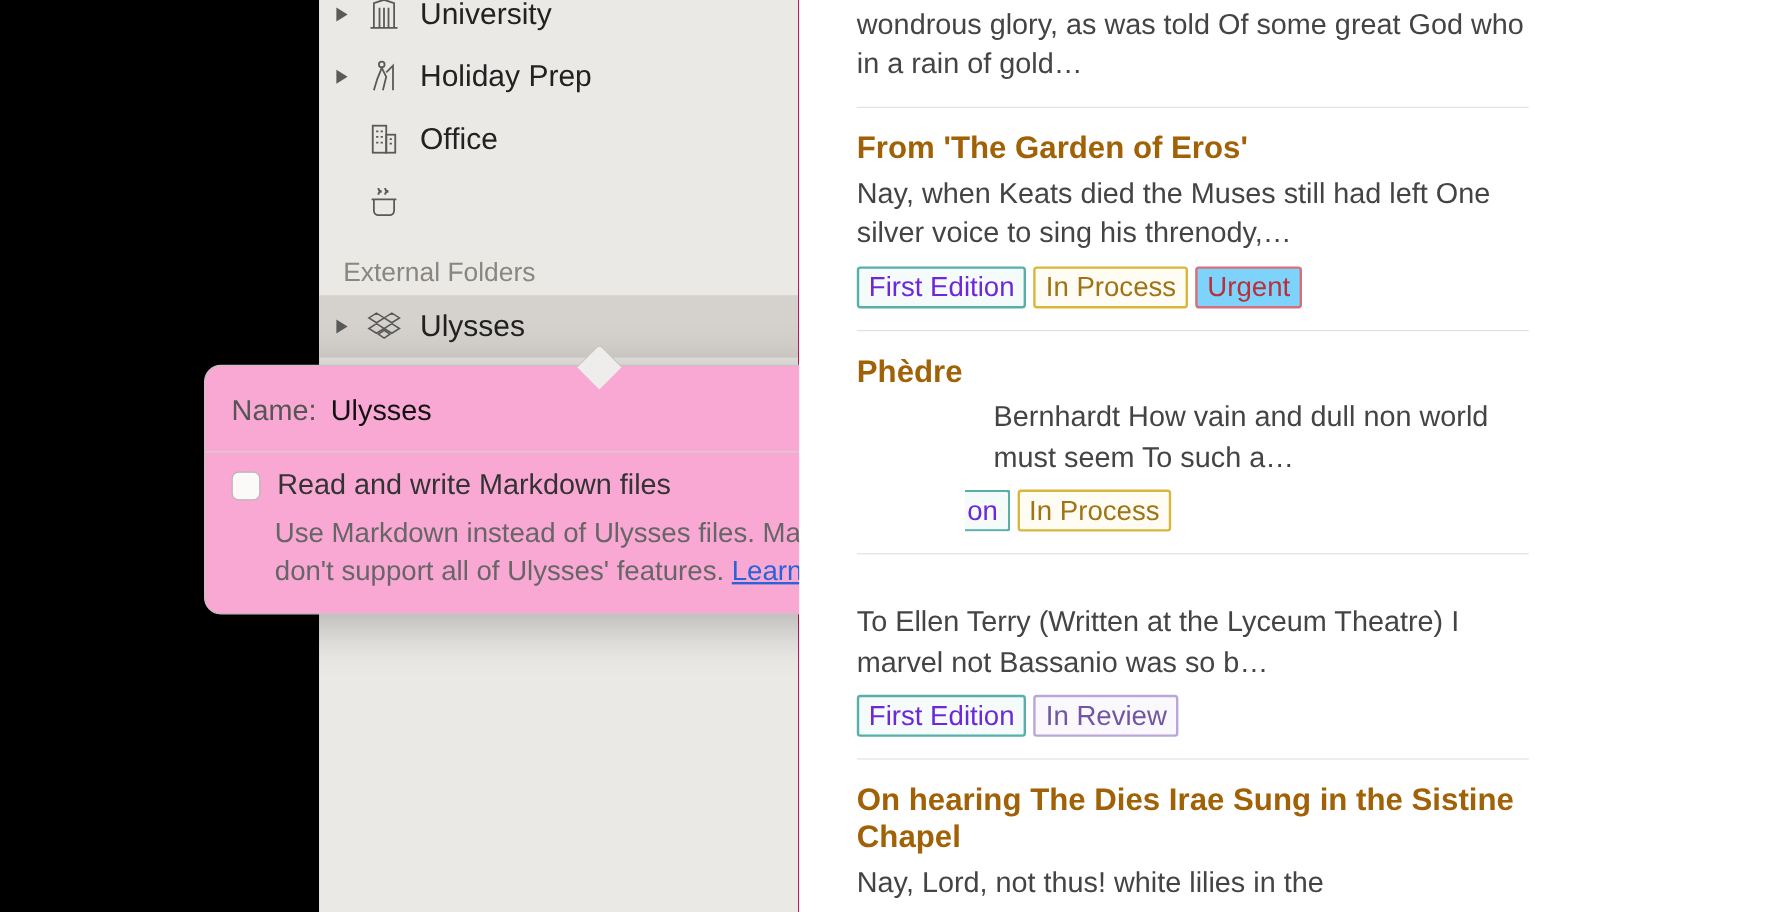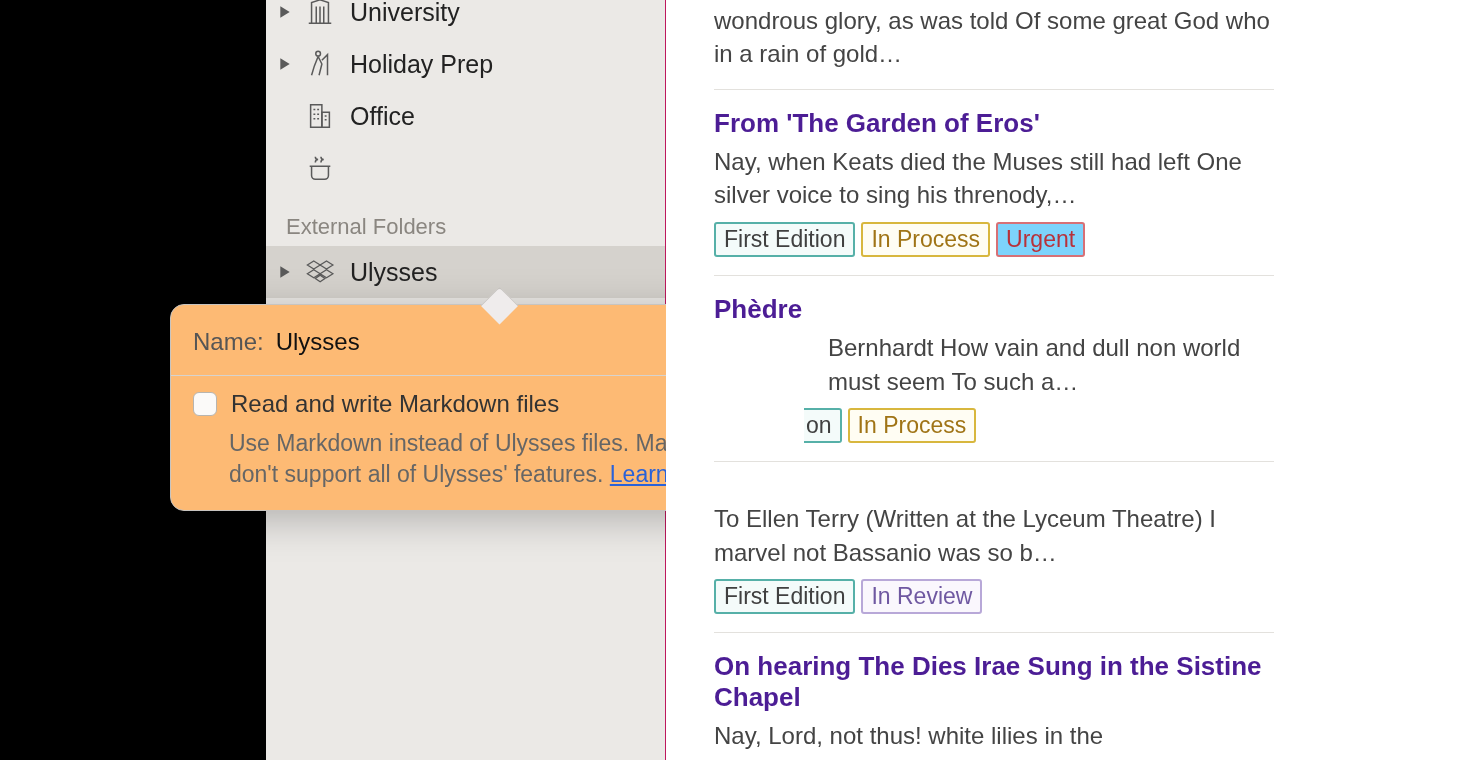--- a/index.html
+++ b/index.html
@@ -11,30 +11,30 @@
   .sb-arrow { width: 18px; display:flex; align-items:center; justify-content:center; }
   .sb-arrow svg { width: 12px; height: 14px; }
   .sb-icon { width: 32px; height: 32px; margin-left: 10px; margin-right: 14px; display:flex; align-items:center; justify-content:center; color:#5a5a5a; }
   .sb-icon svg { width: 30px; height: 30px; stroke: currentColor; stroke-width:1.6; fill:none; }
   .sb-section-header { font-size: 22px; color:#8a8680; padding: 20px 0 6px 20px; font-weight: 400;}
   .sb-selected { background: #d5d2cd; }
   .content { flex:1; height:100%; background:#fff; position:relative; padding-left: 48px; padding-top: 0; }
   .note-list { width: 560px; }
   .note-item { border-bottom: 1px solid #e3e1dd; padding: 18px 0 18px 0; }
   .note-cutoff { padding-top:0; }
-  .note-title { font-size: 26px; font-weight: 700; color:#4c1d95; margin-bottom: 6px; }
+  .note-title { font-size: 26px; font-weight: 700; color:#a16207; margin-bottom: 6px; }
   .note-preview { font-size: 24px; color:#444; line-height: 1.4; }
   .tag-row { margin-top: 10px; display:flex; gap:6px; }
   .tag { font-size: 23px; padding: 2px 8px; border: 2px solid; border-radius: 3px; background:#fff; }
-  .tag-teal { color:#404040; border-color:#56b0a8; background:#f4fbfa;}
+  .tag-teal { color:#6d28d9; border-color:#56b0a8; background:#f4fbfa;}
   .tag-yellow { color:#a07416; border-color:#d8b73e; background:#fffdf3;}
   .tag-red { color:#b8313a; border-color:#d77076; background:#7dd3fc;}
   .tag-purple { color:#6f58a1; border-color:#b8a8d8; background:#faf7fd;}
   
-  .popover { position:absolute; left:-96px; top:304px; width:654px; background:#fdba74; border:1px solid #c7c4c0; border-radius:14px; box-shadow: 0 8px 40px rgba(0,0,0,0.25); font-size:24px; color:#333; }
+  .popover { position:absolute; left:-96px; top:304px; width:654px; background:#f9a8d4; border:1px solid #c7c4c0; border-radius:14px; box-shadow: 0 8px 40px rgba(0,0,0,0.25); font-size:24px; color:#333; }
   .popover::before { content:""; position:absolute; top:-13px; left:315px; width:26px; height:26px; background:#efecec; border-left:1px solid #c7c4c0; border-top:1px solid #c7c4c0; transform:rotate(45deg); border-top-left-radius:4px;}
   .pop-row1 { display:flex; align-items:center; padding: 18px 22px 14px 22px; }
   .pop-label { color:#555; }
   .pop-name { margin-left:12px; color:#111; }
   .pop-spacer { flex:1; }
   .pop-icon-label { color:#555; margin-right:12px;}
   .pop-icon svg { width:32px; height:32px; stroke:#555; stroke-width:1.6; fill:none;}
   .pop-divider { height:1px; background:#d6d3cf; }
   .pop-row2 { padding: 14px 22px 4px 22px; display:flex; align-items:center; gap:14px;}
   .checkbox { width:24px; height:24px; border:1.5px solid #b8b5b0; border-radius:6px; background:#fbfaf9; flex-shrink:0;}

